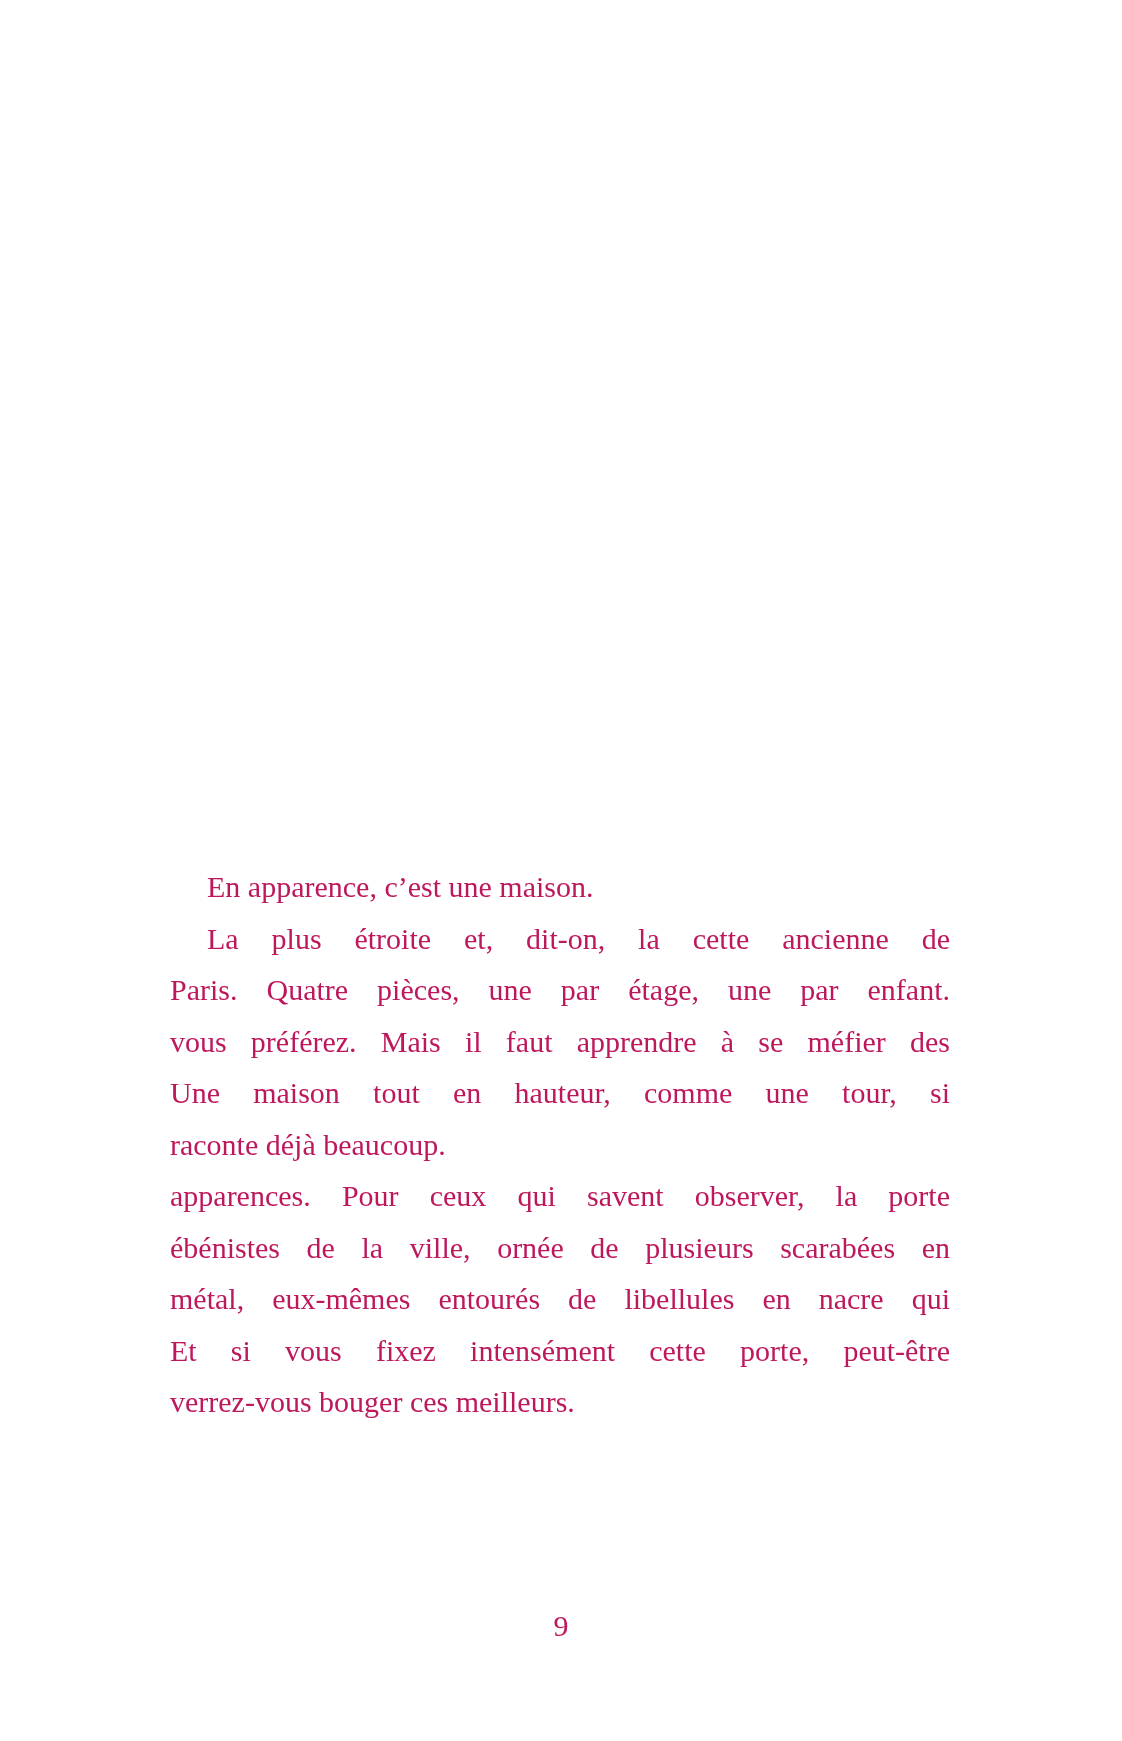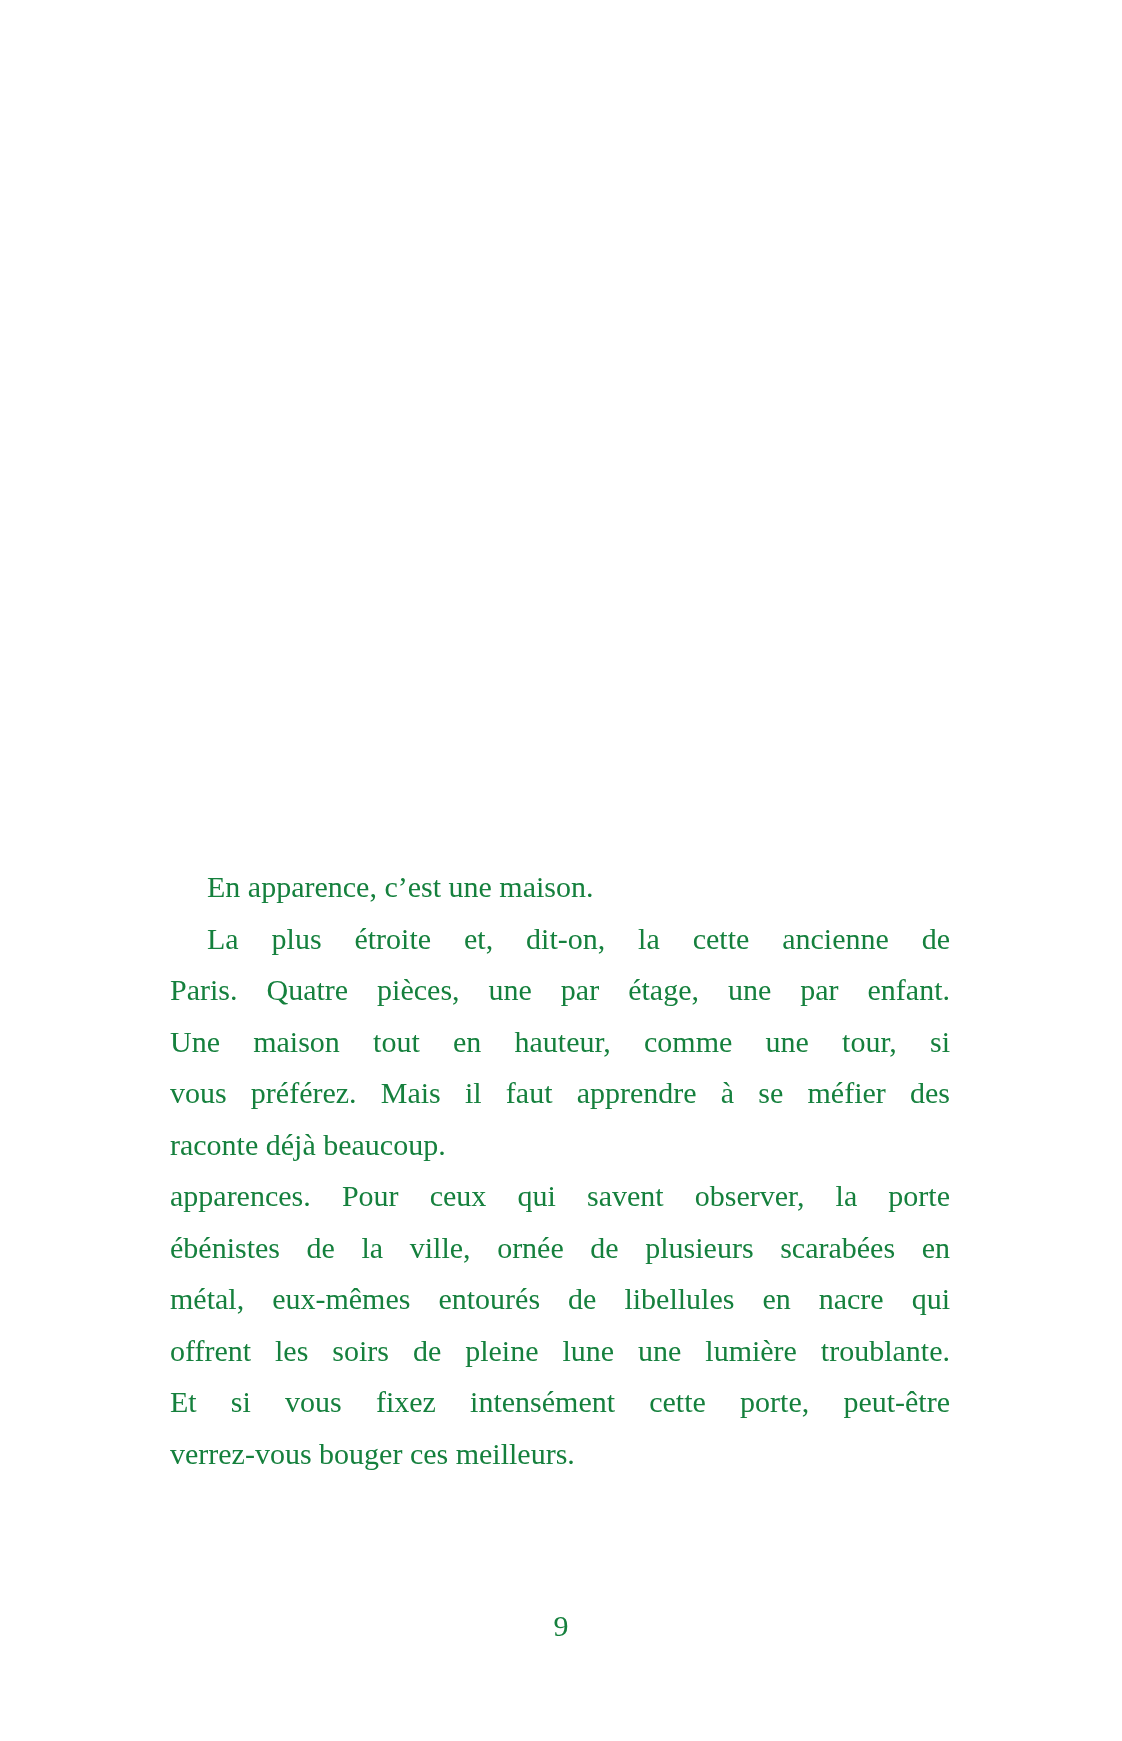--- a/index.html
+++ b/index.html
@@ -7,21 +7,21 @@
     padding: 0;
     background: #ffffff;
   }
   .book-page {
     position: relative;
     width: 1122px;
     height: 1741px;
     background: #ffffff;
     overflow: hidden;
     font-family: "Liberation Serif", "DejaVu Serif", serif;
-    color: #15803d;
+    color: #be185d;
   }
   .text-block {
     position: absolute;
     left: 170px;
     top: 861px;
     width: 780px;
     font-size: 30px;
     line-height: 51.5px;
   }
   .paragraph {
@@ -55,30 +55,29 @@
 
   <div class="text-block">
 
     <div class="paragraph">
       <div class="text-line indent last">En apparence, c’est une maison.</div>
     </div>
 
     <div class="paragraph">
       <div class="text-line indent">La plus étroite et, dit-on, la cette ancienne de</div>
       <div class="text-line">Paris. Quatre pièces, une par étage, une par enfant.</div>
+      <div class="text-line">vous préférez. Mais il faut apprendre à se méfier des</div>
       <div class="text-line">Une maison tout en hauteur, comme une tour, si</div>
-      <div class="text-line">vous préférez. Mais il faut apprendre à se méfier des</div>
       <div class="text-line last">raconte déjà beaucoup.</div>
       <div class="text-line">apparences. Pour ceux qui savent observer, la porte</div>
     </div>
 
     <div class="paragraph">
       <div class="text-line">ébénistes de la ville, ornée de plusieurs scarabées en</div>
       <div class="text-line">métal, eux-mêmes entourés de libellules en nacre qui</div>
-      <div class="text-line">offrent les soirs de pleine lune une lumière troublante.</div>
       <div class="text-line">Et si vous fixez intensément cette porte, peut-être</div>
       <div class="text-line last">verrez-vous bouger ces meilleurs.</div>
     </div>
 
   </div>
 
   <div class="page-number">9</div>
 
 </div>
 

